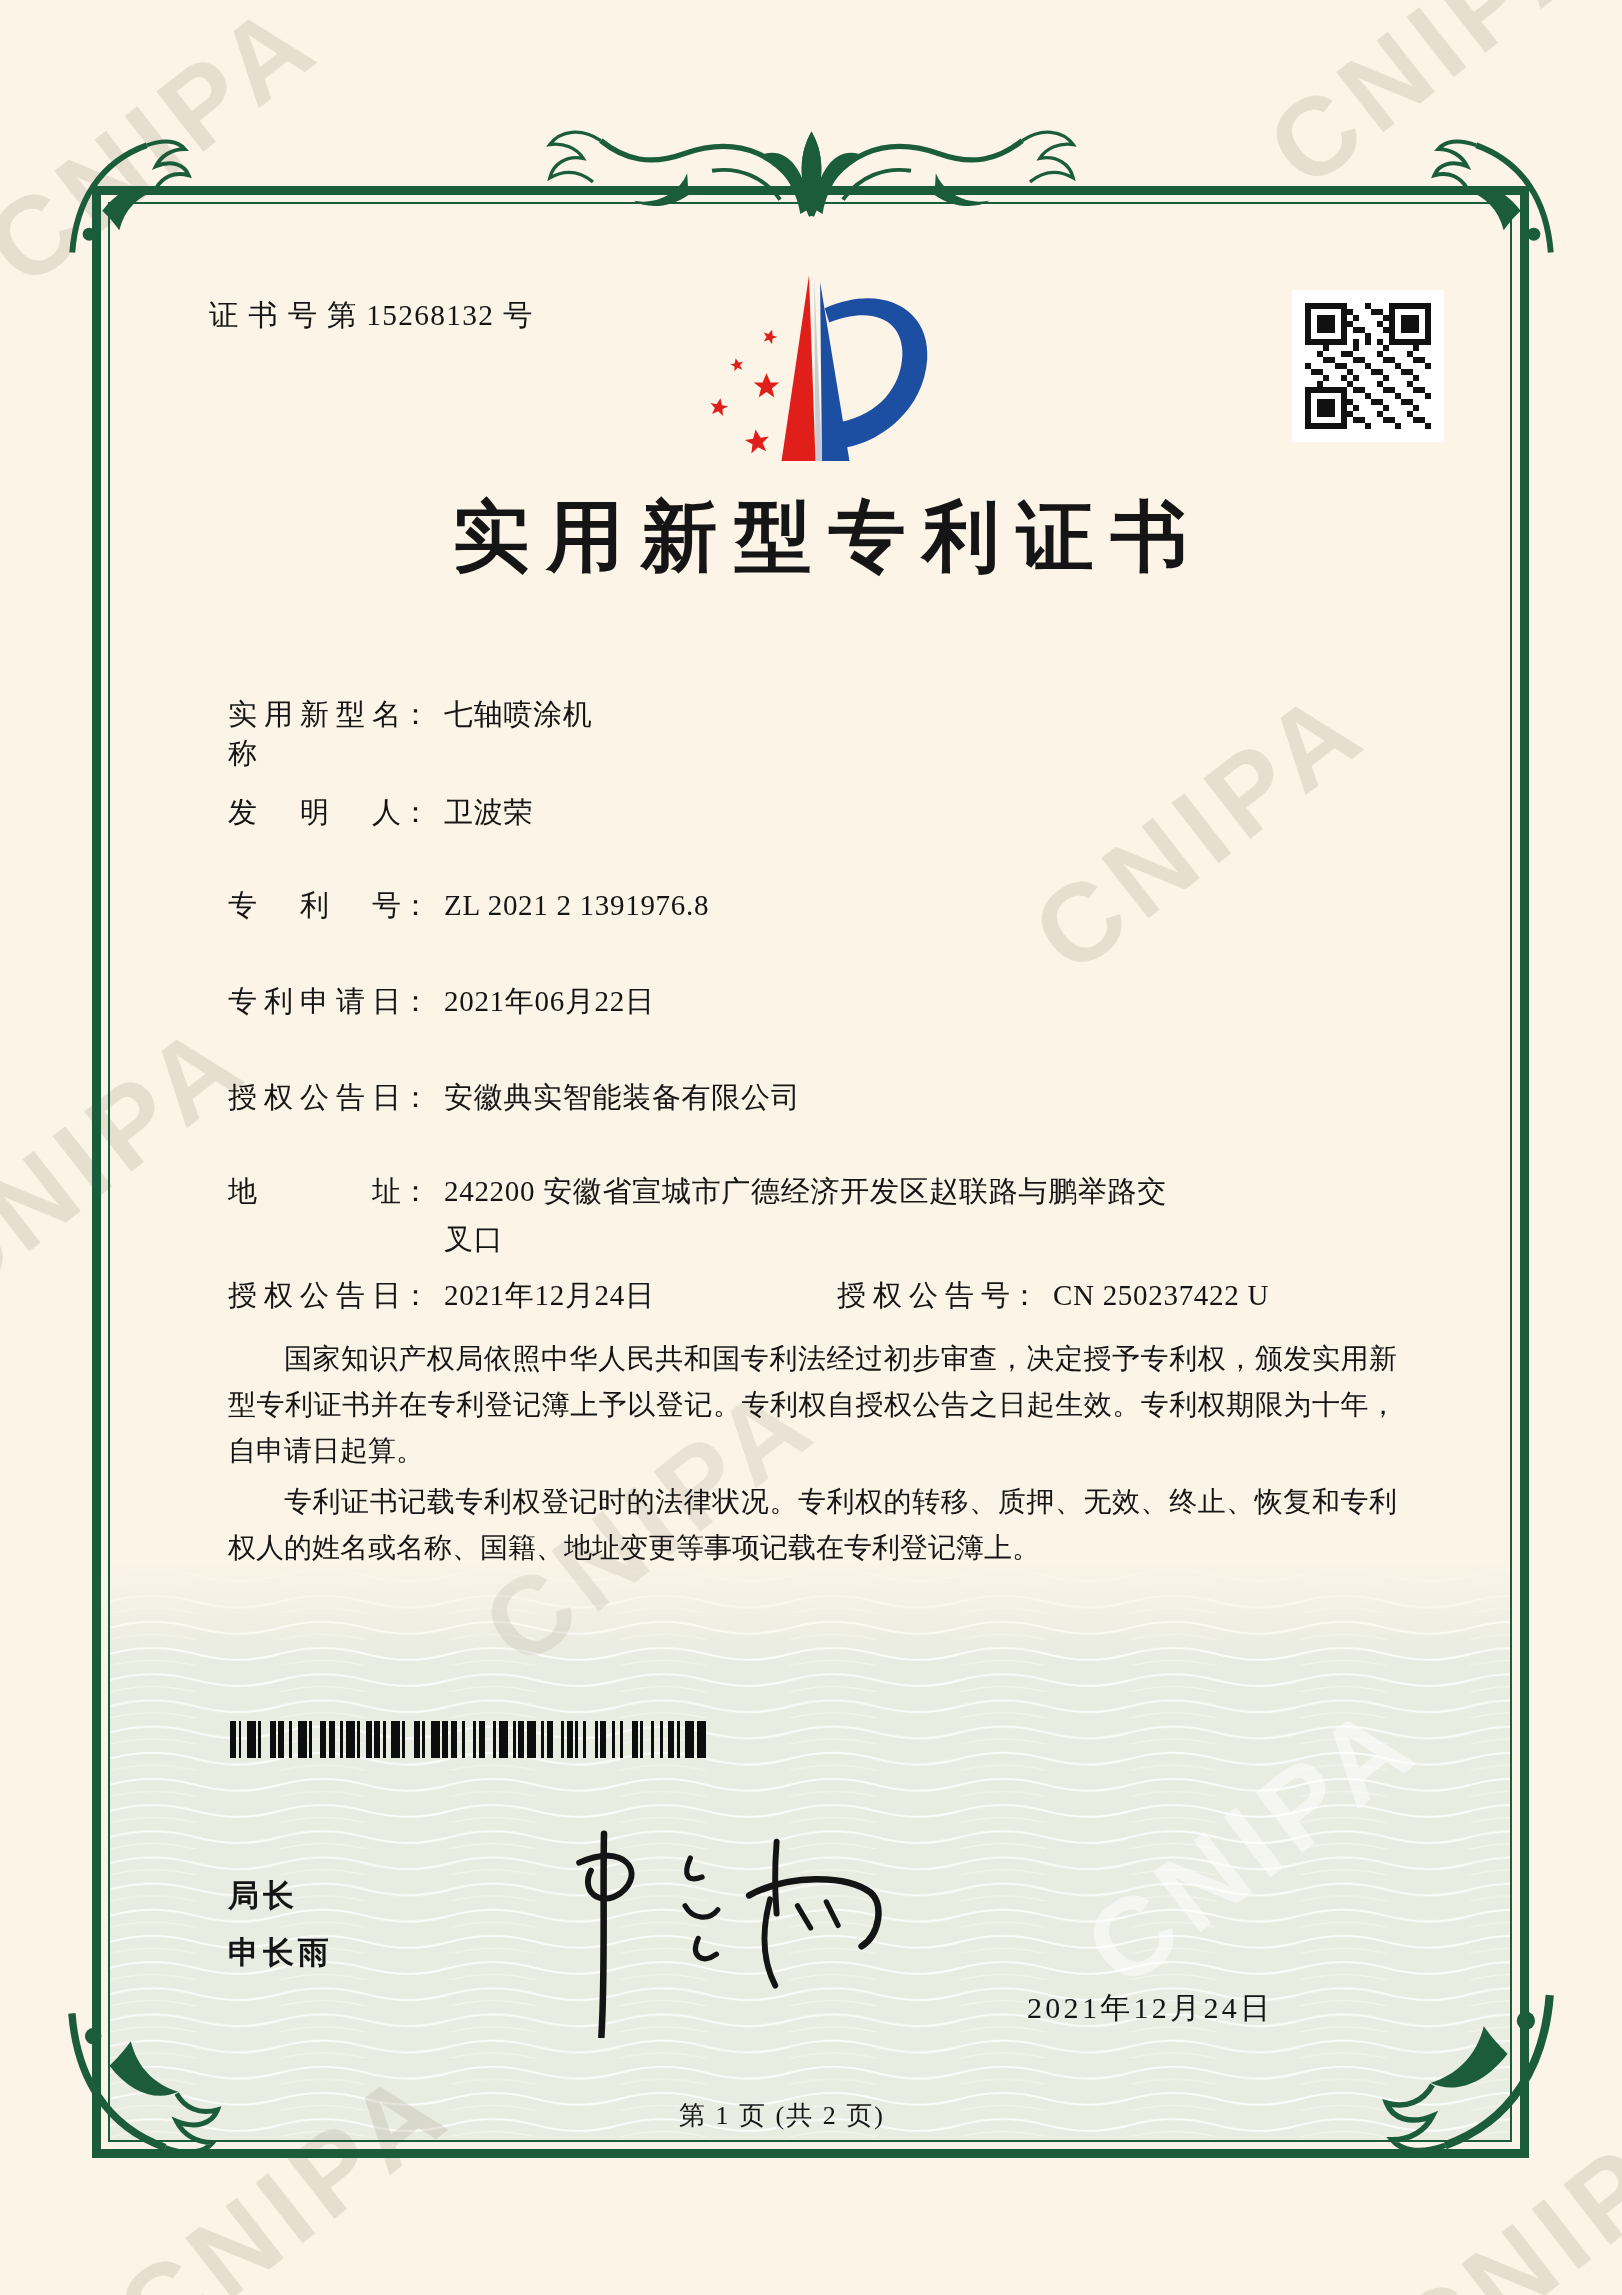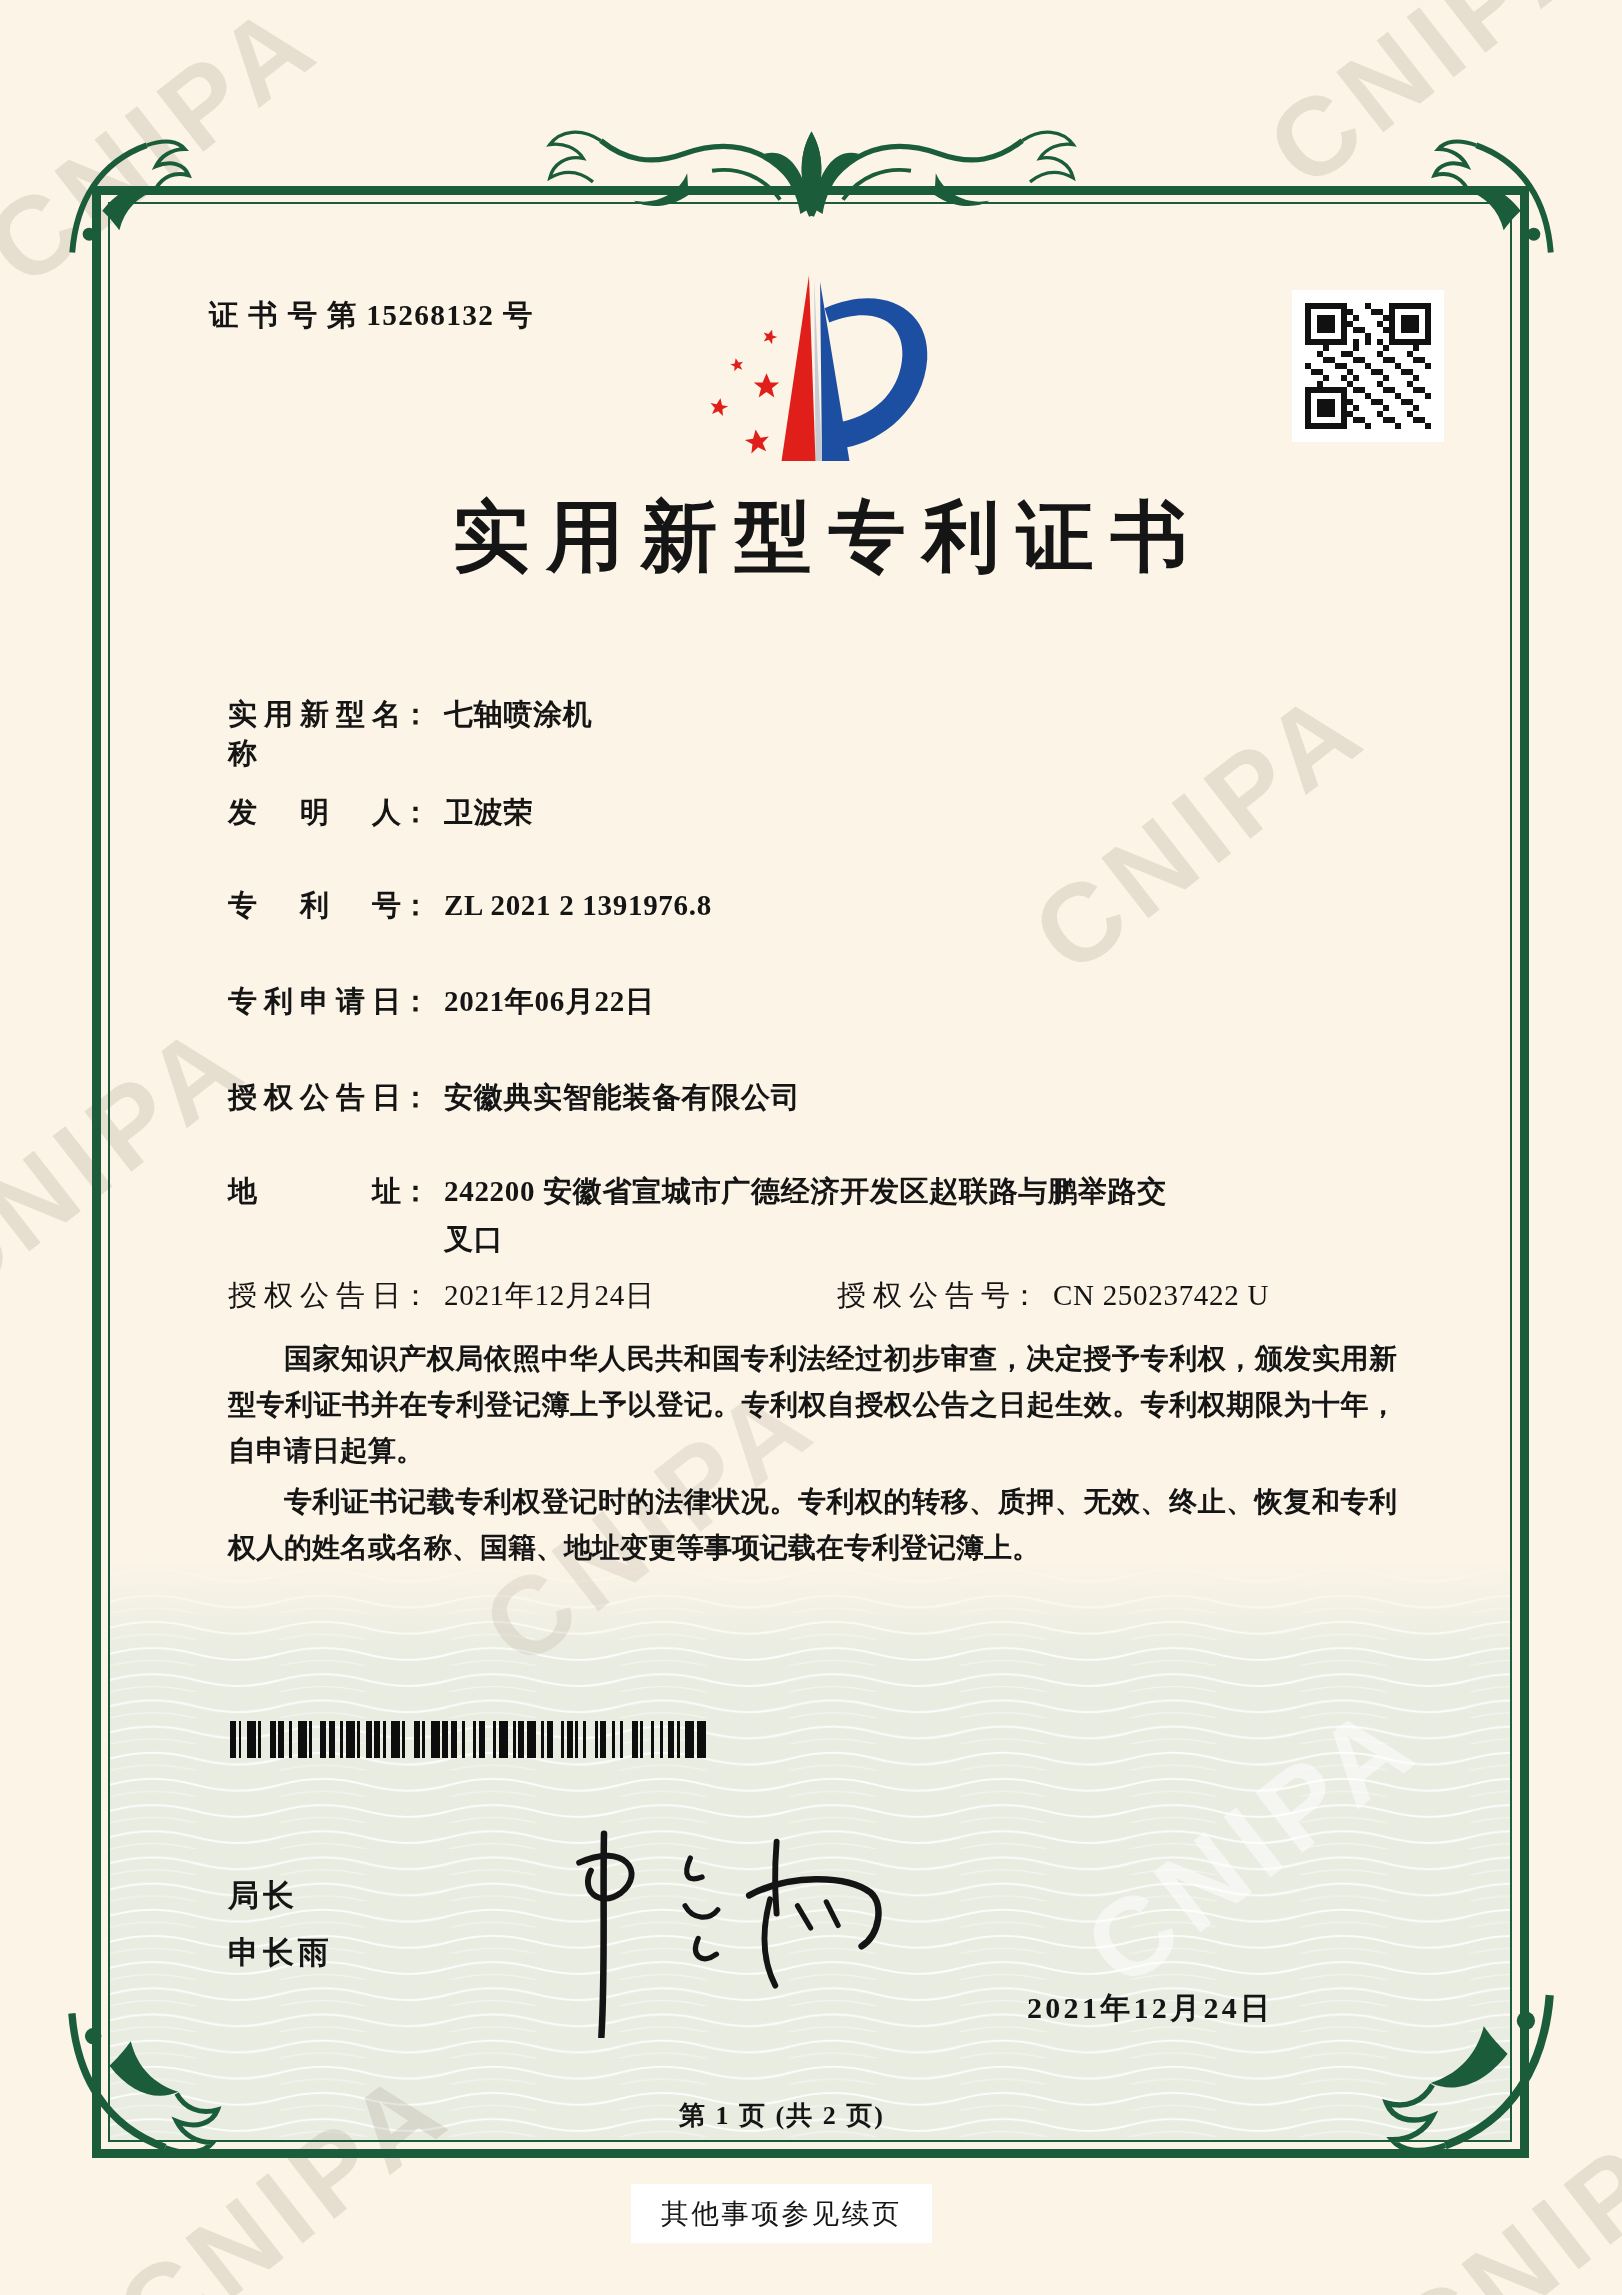--- a/index.html
+++ b/index.html
@@ -12,21 +12,21 @@
   .frame-outer{position:absolute;left:92px;top:186px;width:1437px;height:1972px;
     border:9.2px solid #1b5c3b;box-sizing:border-box;z-index:2;}
   .frame-inner{position:absolute;left:108px;top:202px;width:1404px;height:1940px;
     border:2px solid #1b5c3b;box-sizing:border-box;z-index:2;}
   
   .texture{position:absolute;left:110px;top:1561px;width:1400px;height:581px;z-index:0;}
   
   .wm{position:absolute;z-index:1;font-family:"Liberation Sans","DejaVu Sans",sans-serif;
     font-weight:bold;font-size:111px;letter-spacing:9.2px;color:rgba(150,138,118,0.20);
     transform:rotate(-38deg);white-space:nowrap;user-select:none;}
-  .content{position:absolute;z-index:3;font-weight:bold;}
+  .content{position:absolute;z-index:3;}
   .cert-no{left:209px;top:296px;font-size:29.4px;letter-spacing:1.3px;}
   .title{left:0;top:486px;width:1623px;text-align:center;font-size:77px;font-weight:bold;
     letter-spacing:17px;padding-left:17px;}
   .field-row{left:228px;display:flex;align-items:flex-start;font-size:29px;line-height:39px;}
   .flabel{display:inline-block;width:173px;text-align:justify;text-align-last:justify;flex:none;}
   .fcolon{display:inline-block;width:43px;flex:none;}
   .fvalue{display:inline-block;letter-spacing:0.7px;}
   .addr-line2{display:block;}
   .grant-group{position:absolute;display:flex;font-size:29px;line-height:39px;align-items:flex-end;}
   .paras{left:228px;top:1336px;width:1169px;font-size:28px;line-height:46px;text-align:justify;}
@@ -428,18 +428,15 @@
       <path d="M374,128 l20,34" stroke-width="8"></path>
       <path d="M418,122 l18,36" stroke-width="8"></path>
       <path d="M332,118 C318,170 322,215 340,250" stroke-width="9"></path>
     </svg>
   </div>
 
   <div class="content issue-date">2021年12月24日</div>
 
   <div class="content page-info">第 1 页 (共 2 页)</div>
 
-  <div class="footer-note">
-      <span>其他事项参见续页</span>
-    </div>
 
 </div>
 
 
 </body></html>

